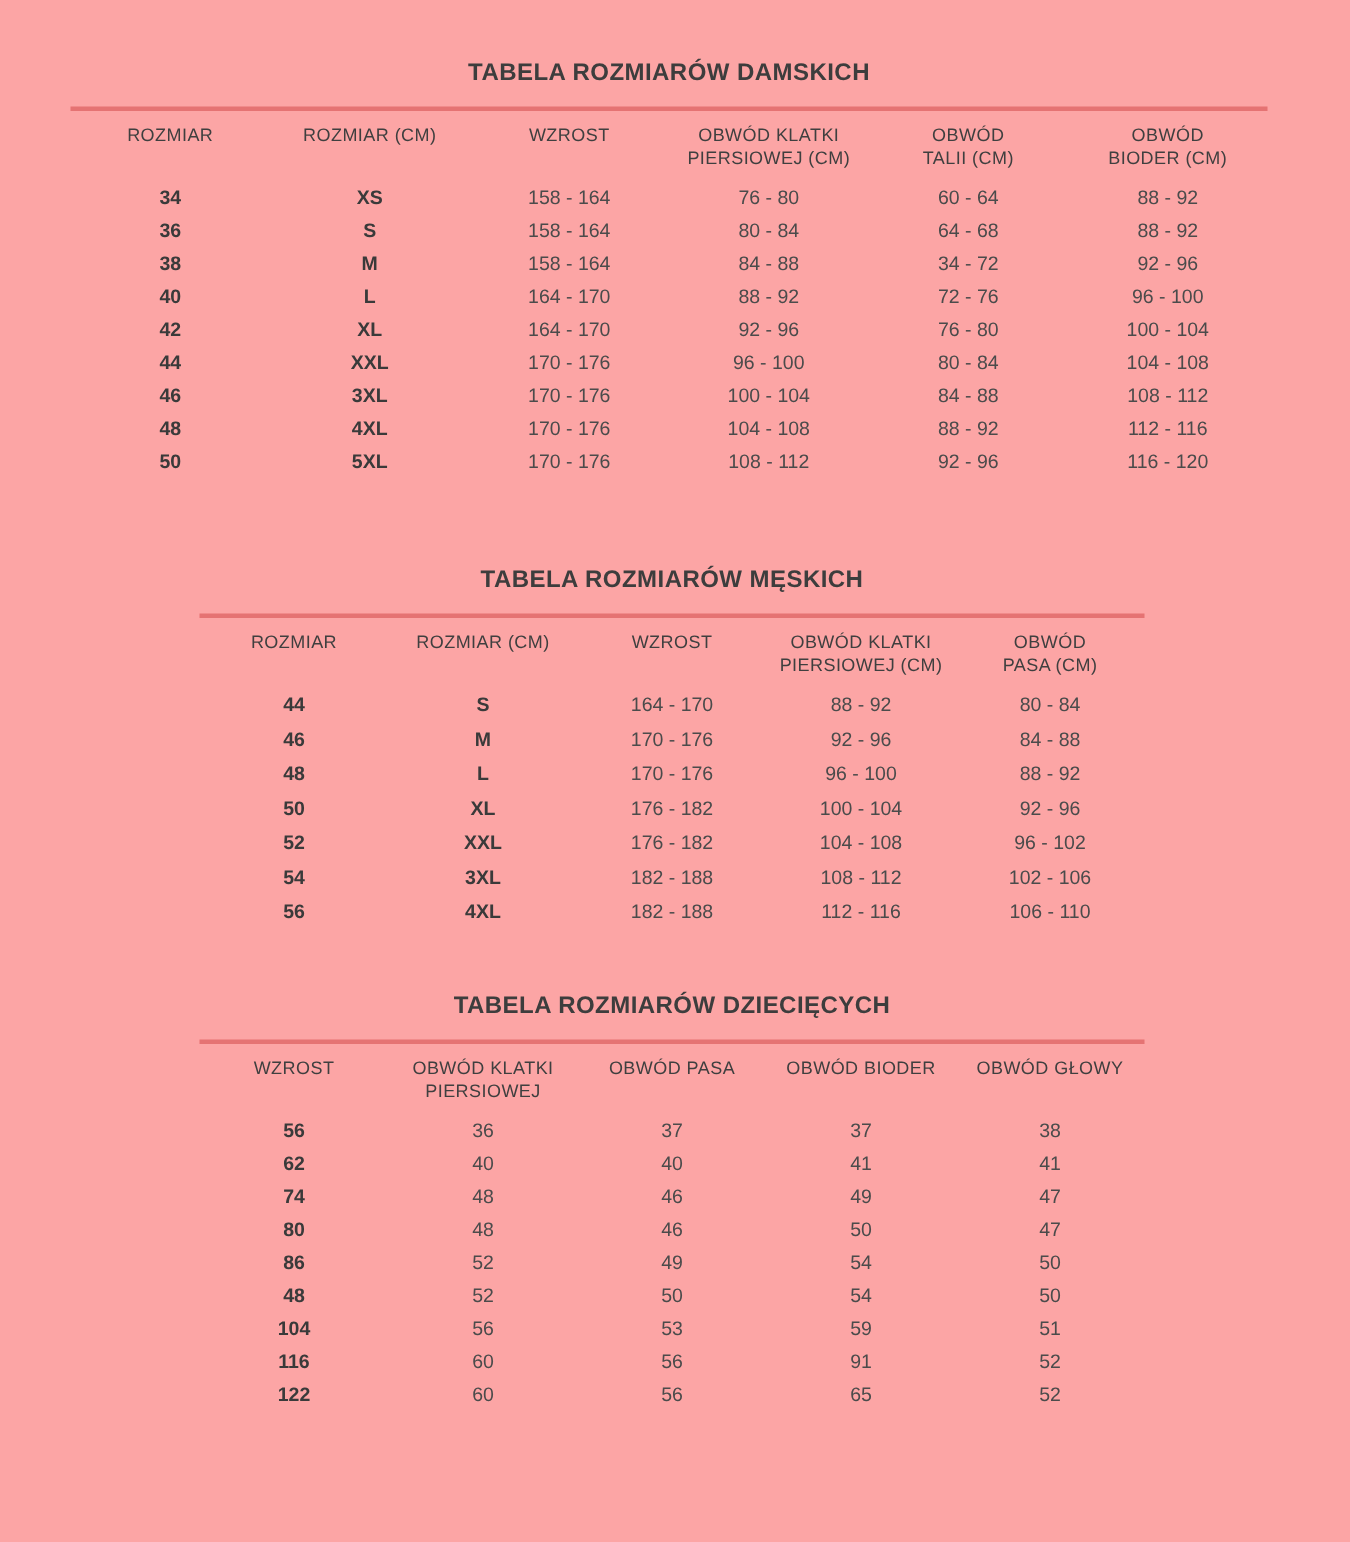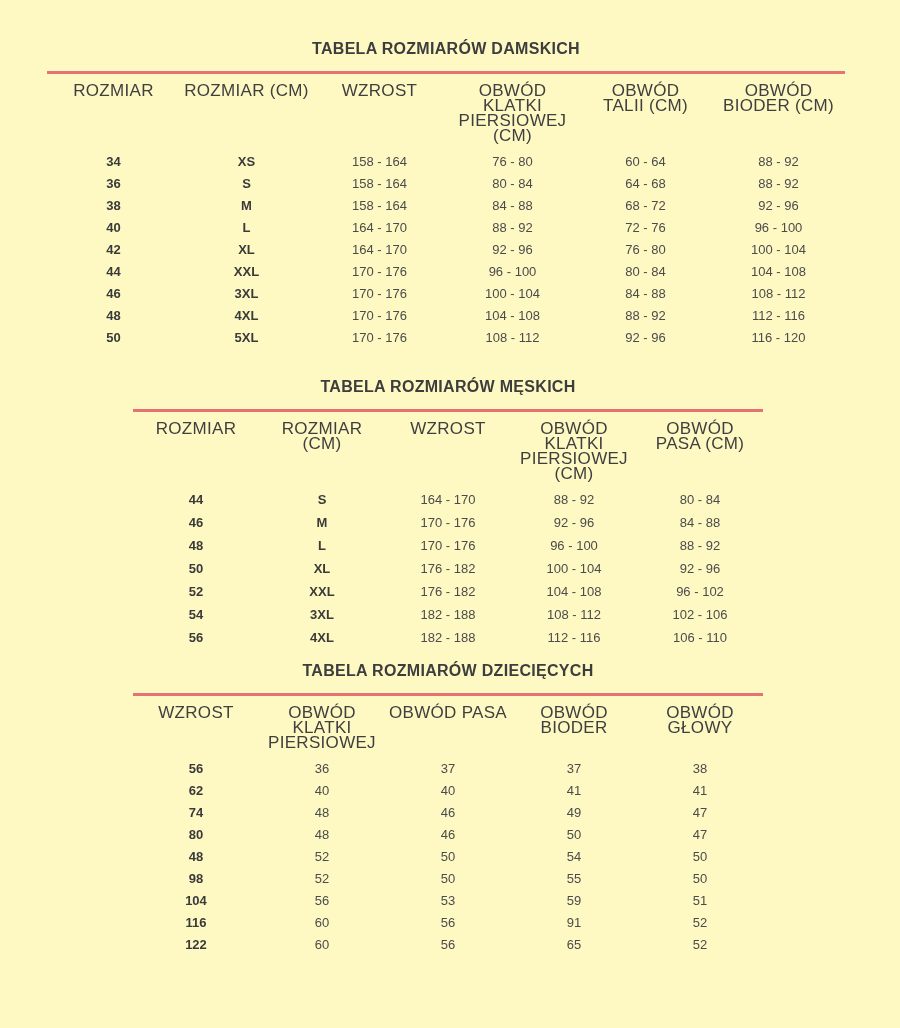--- a/index.html
+++ b/index.html
@@ -5,21 +5,21 @@
   html, body {
     margin: 0;
     padding: 0;
     background: #ffffff;
     font-family: "Liberation Sans", "DejaVu Sans", sans-serif;
   }
   #page {
     position: relative;
     width: 900px;
     height: 1028px;
-    background: #fef9c3;
+    background: #fca5a5;
     overflow: hidden;
   }
   .size-section { position: absolute; }
   .section-title {
     margin: 0;
     text-align: center;
     font-size: 16px;
     font-weight: bold;
     letter-spacing: 0.3px;
     color: #3d3d3d;
@@ -29,21 +29,21 @@
     background: #e57373;
     border: none;
     margin: 13px 0 0 0;
   }
   table {
     width: 100%;
     border-collapse: collapse;
     table-layout: fixed;
   }
   th {
-    font-size: 17px;
+    font-size: 12px;
     font-weight: normal;
     letter-spacing: 0.3px;
     color: #3f3f3f;
     text-align: center;
     vertical-align: top;
     padding: 9px 2px 7px 2px;
     line-height: 15px;
     white-space: pre-line;
   }
   td {
@@ -104,21 +104,21 @@
             <td>158 - 164</td>
             <td>80 - 84</td>
             <td>64 - 68</td>
             <td>88 - 92</td>
           </tr>
           <tr>
             <td>38</td>
             <td>M</td>
             <td>158 - 164</td>
             <td>84 - 88</td>
-            <td>68 - 72</td>
+            <td>34 - 72</td>
             <td>92 - 96</td>
           </tr>
           <tr>
             <td>40</td>
             <td>L</td>
             <td>164 - 170</td>
             <td>88 - 92</td>
             <td>72 - 76</td>
             <td>96 - 100</td>
           </tr>
@@ -272,31 +272,31 @@
             <td>47</td>
           </tr>
           <tr>
             <td>80</td>
             <td>48</td>
             <td>46</td>
             <td>50</td>
             <td>47</td>
           </tr>
           <tr>
-            <td>48</td>
-            <td>52</td>
-            <td>50</td>
+            <td>86</td>
+            <td>52</td>
+            <td>49</td>
             <td>54</td>
             <td>50</td>
           </tr>
           <tr>
-            <td>98</td>
-            <td>52</td>
-            <td>50</td>
-            <td>55</td>
+            <td>48</td>
+            <td>52</td>
+            <td>50</td>
+            <td>54</td>
             <td>50</td>
           </tr>
           <tr>
             <td>104</td>
             <td>56</td>
             <td>53</td>
             <td>59</td>
             <td>51</td>
           </tr>
           <tr>

